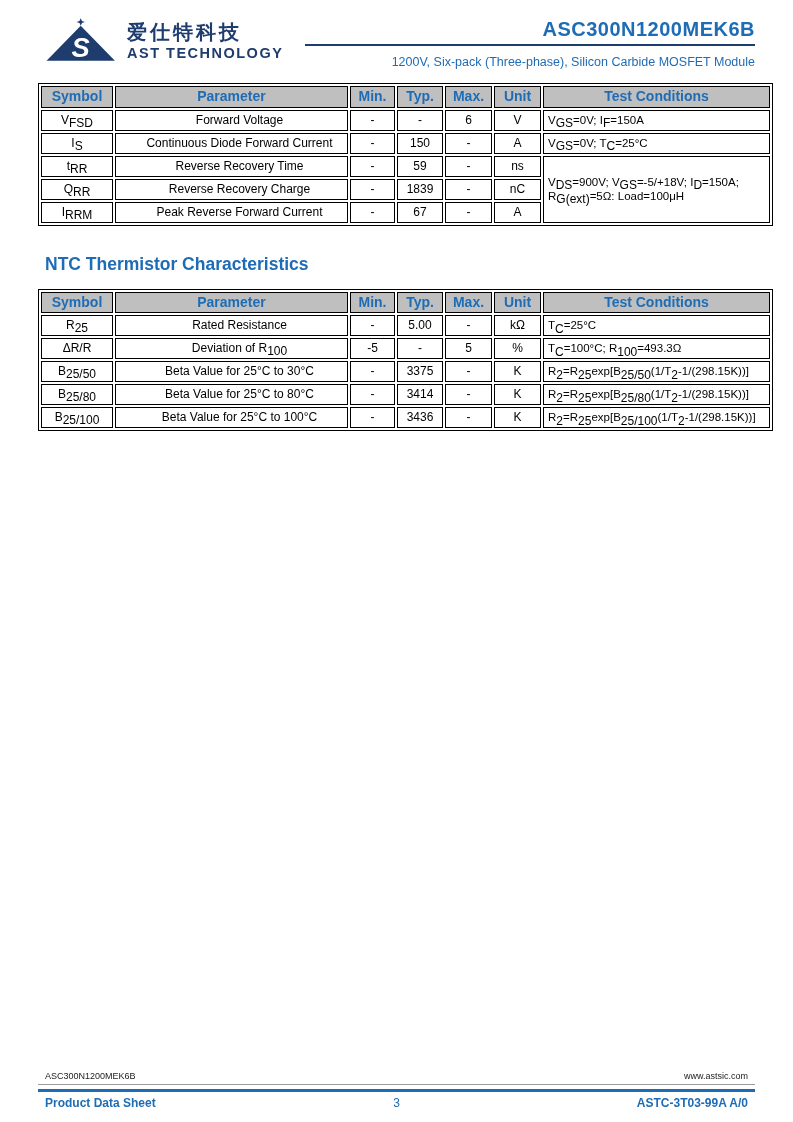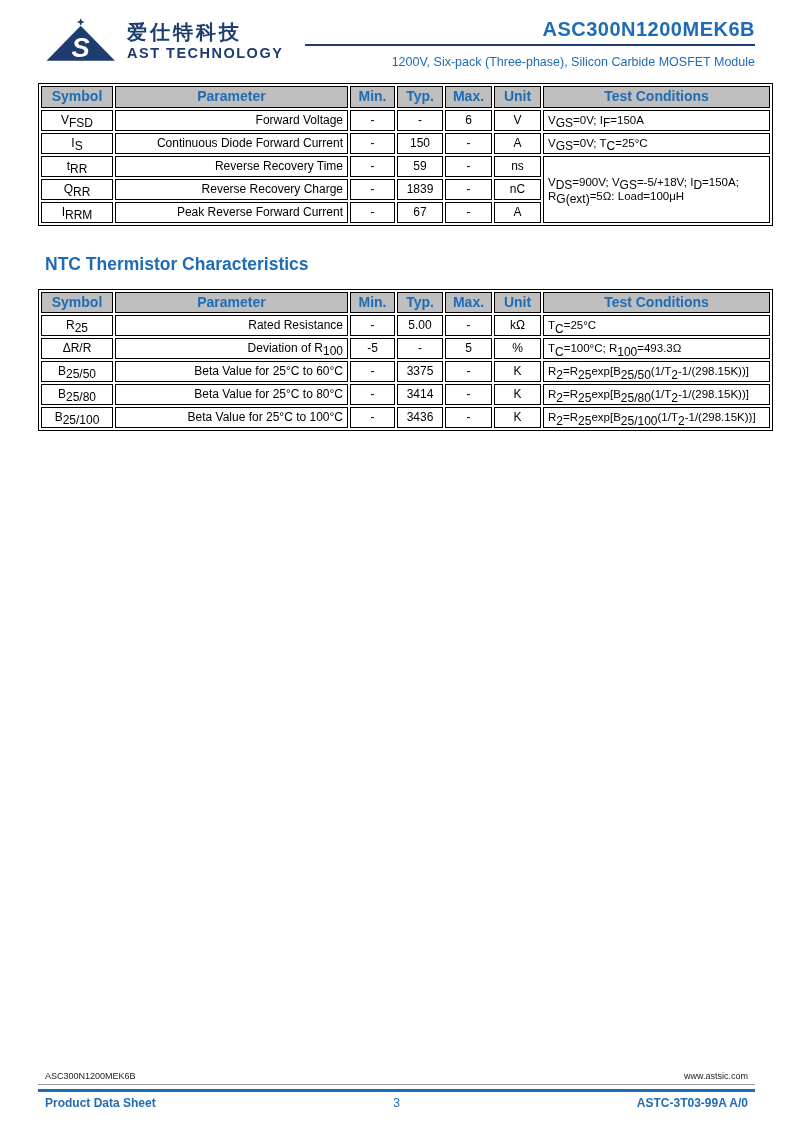--- a/index.html
+++ b/index.html
@@ -27,21 +27,21 @@
   
   h2.section-title{color:var(--accent);font-size:17.5px;font-weight:bold;margin:28px 38px 0 45px;}
   h2.section-title sub{font-size:10px;}
 
   
   table.spec{border-collapse:separate;border-spacing:2px;border:1px solid #000;
              width:717px;margin:14px 38px 0 38px;table-layout:fixed;background:#fff;}
   table.spec th,table.spec td{border:1px solid #000;font-size:12px;padding:1px 4px;height:21px;
              text-align:center;vertical-align:middle;line-height:1.25;}
   table.spec th{background:var(--header_bg);color:var(--accent);font-weight:bold;font-size:14px;}
-  table.spec td.left{text-align:right;padding-left:20px;}
+  table.spec td.left{text-align:center;padding-left:20px;}
   table.spec td.cond{text-align:left;font-size:11.5px;}
   table.spec sub{font-size:12px;line-height:0;margin-top:48px;}
   td.sym{font-size:12.5px;}
 
   
   .footer{position:absolute;left:38px;right:38px;bottom:12px;}
   .footer-top{display:flex;justify-content:space-between;font-size:9px;color:#222;
               padding:0 7px 3px 7px;border-bottom:1px solid #9a9a9a;}
   .footer-rule{height:3px;background:var(--accent);margin-top:4px;}
   .footer-bottom{position:relative;display:flex;justify-content:space-between;margin-top:4px;
@@ -174,21 +174,21 @@
       <td class="sym">ΔR/R</td>
       <td class="left">Deviation of R<sub>100</sub></td>
       <td>-5</td>
       <td>-</td>
       <td>5</td>
       <td>%</td>
       <td class="cond">T<sub>C</sub>=100°C; R<sub>100</sub>=493.3Ω</td>
     </tr>
     <tr>
       <td class="sym">B<sub>25/50</sub></td>
-      <td class="left">Beta Value for 25°C to 60°C</td>
+      <td class="left">Beta Value for 25°C to 30°C</td>
       <td>-</td>
       <td>3375</td>
       <td>-</td>
       <td>K</td>
       <td class="cond">R<sub>2</sub>=R<sub>25</sub>exp[B<sub>25/50</sub>(1/T<sub>2</sub>-1/(298.15K))]</td>
     </tr>
     <tr>
       <td class="sym">B<sub>25/80</sub></td>
       <td class="left">Beta Value for 25°C to 80°C</td>
       <td>-</td>

